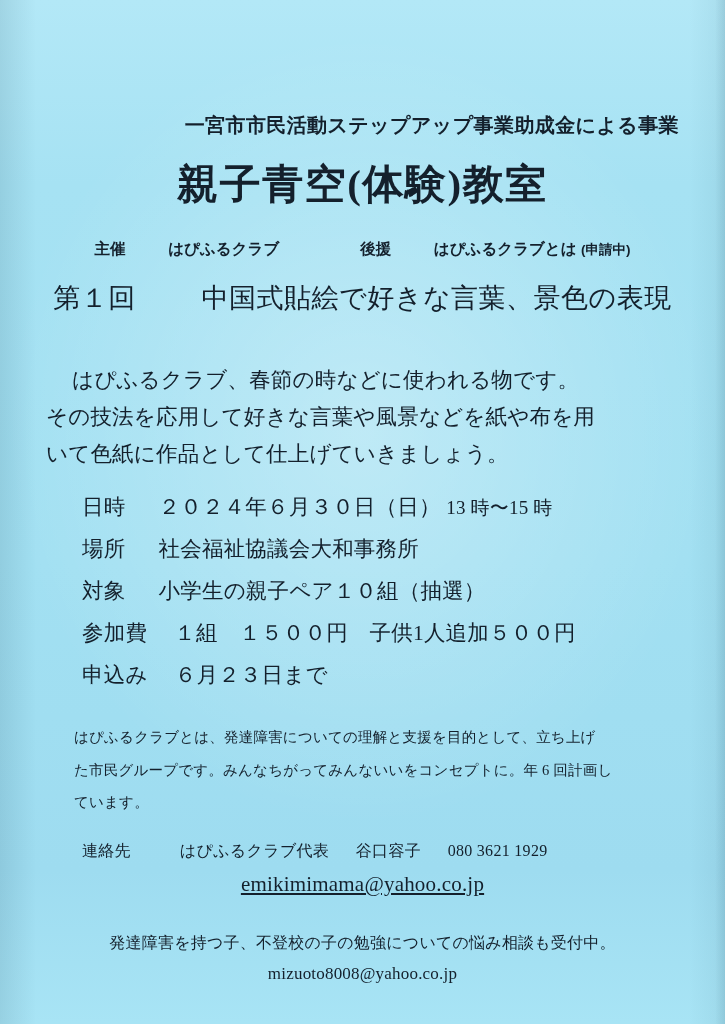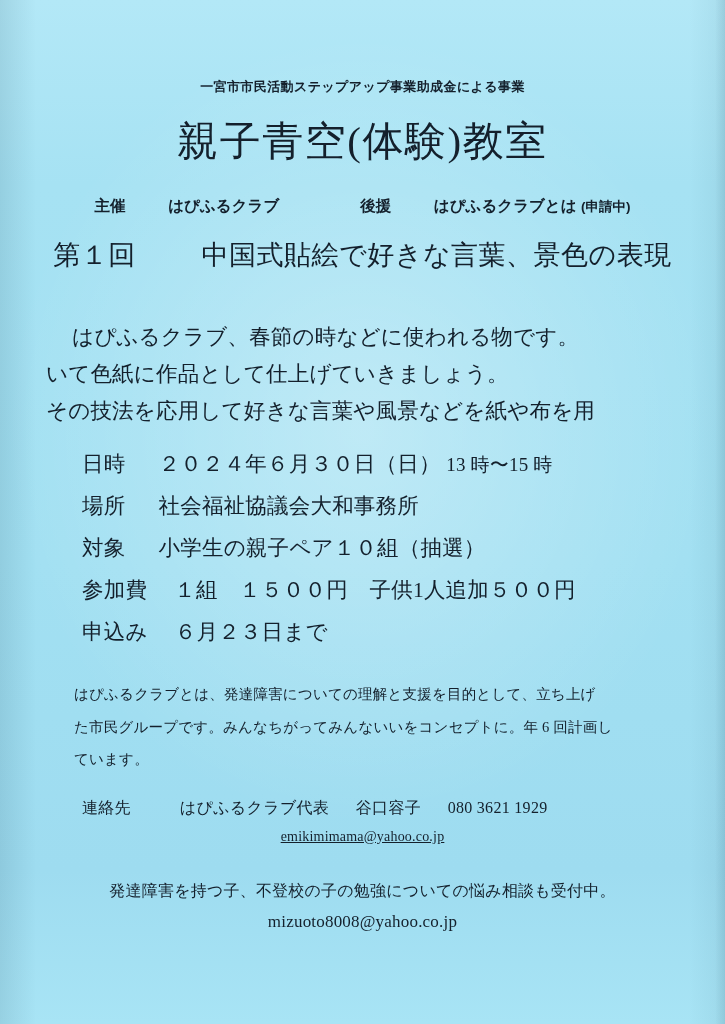--- a/index.html
+++ b/index.html
@@ -32,31 +32,31 @@
     pointer-events: none;
   }
   .page {
     position: relative;
     width: 725px;
     height: 1024px;
     box-sizing: border-box;
     padding: 0 46px;
   }
   .subsidy {
-    text-align: center;
-    font-size: 13px;
+    text-align: right;
+    font-size: 20px;
     font-weight: bold;
     letter-spacing: 0.4px;
-    padding-top: 78px;
+    padding-top: 112px;
     font-family: "Liberation Sans", "DejaVu Sans", sans-serif;
   }
   .main-title {
     text-align: center;
     font-size: 41px;
-    font-weight: normal;
+    font-weight: bold;
     letter-spacing: 1.5px;
     margin-top: 18px;
     font-family: "Liberation Serif", "DejaVu Serif", serif;
   }
   .organizers {
     text-align: center;
     font-size: 15.5px;
     font-weight: bold;
     margin-top: 20px;
     font-family: "Liberation Sans", "DejaVu Sans", sans-serif;
@@ -119,21 +119,21 @@
     font-size: 16px;
     padding-left: 36px;
     letter-spacing: 0.3px;
   }
   .contact .sp { display:inline-block; width: 18px; }
   .contact .phone { font-family: "Liberation Serif","DejaVu Serif",serif; }
   .email-link {
     display: block;
     text-align: center;
     margin-top: 10px;
-    font-size: 14px;
+    font-size: 21px;
     text-decoration: underline;
     color: #14202c;
     letter-spacing: 0.2px;
   }
   .footer-note {
     margin-top: 36px;
     text-align: center;
     font-size: 16px;
     letter-spacing: 0.2px;
   }
@@ -179,22 +179,22 @@
 
   <div class="session-title">
     <span>第１回</span>
     <span class="gap"></span>
     <span class="gap"></span>
     <span>中国式貼絵で好きな言葉、景色の表現</span>
   </div>
 
   <div class="body-block">
     <div><span class="indent"></span><span>はぴふるクラブ、春節の時などに使われる物です。</span></div>
+    <div>その技法を応用して好きな言葉や風景などを紙や布を用</div>
     <div>いて色紙に作品として仕上げていきましょう。</div>
-    <div>その技法を応用して好きな言葉や風景などを紙や布を用</div>
   </div>
 
   <div class="details">
     <div class="row">
       <span class="lbl">日時</span>
       <span class="sp2"></span>
       <span>２０２４年６月３０日（日）</span>
       <span class="time">13 時〜15 時</span>
     </div>
     <div class="row">

